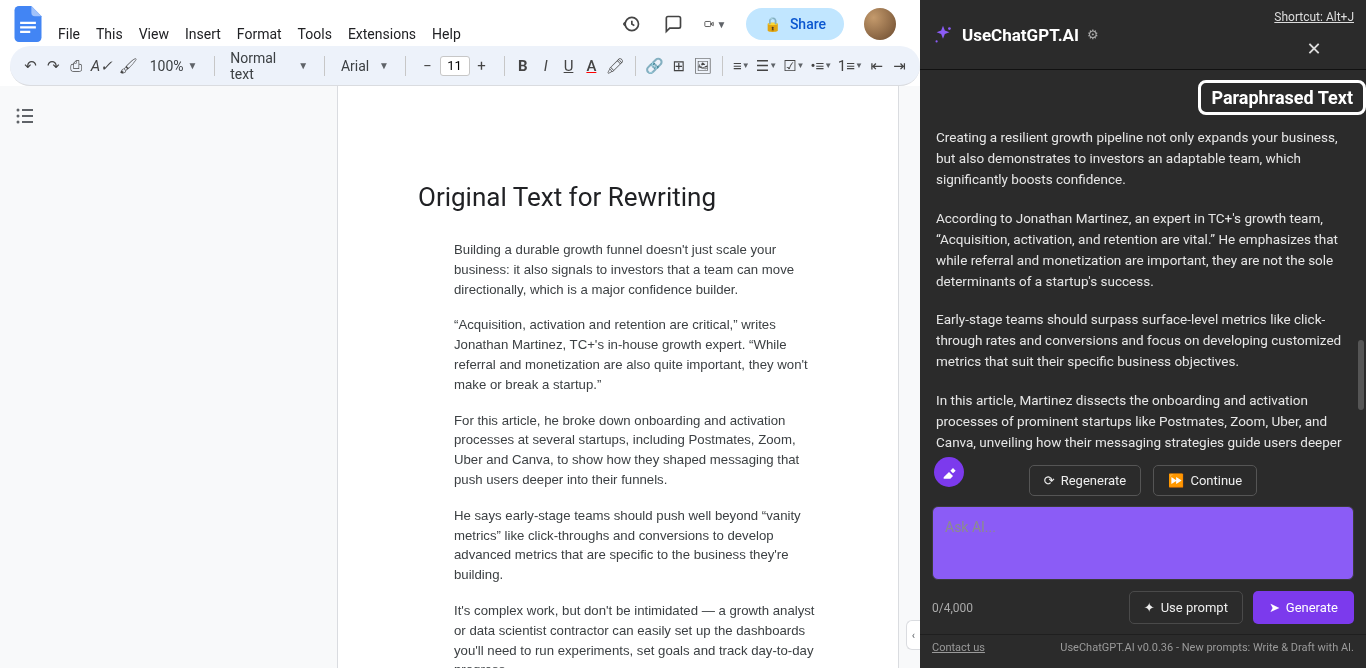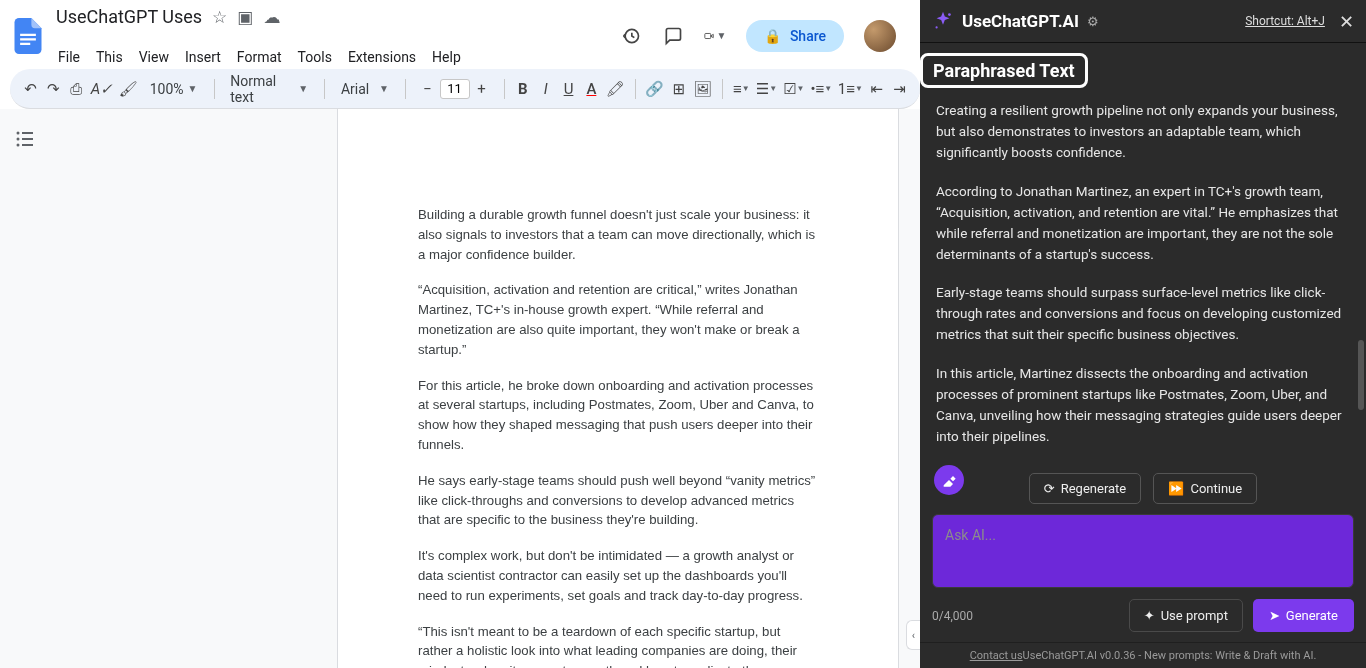--- a/index.html
+++ b/index.html
@@ -31,46 +31,46 @@
   .tb-size-box { border:1px solid #c7c7c7; width:30px; height:20px; font-size:13px; text-align:center; background:#fff; border-radius:3px; line-height:18px;}
   .tb-underlineA { text-decoration: underline; text-decoration-color: red; font-weight:500;}
   .caret { font-size:10px; color:#5f6368; }
   
   .gd-body { flex:1; display:flex; background:#f8f9fa; overflow:hidden; }
   .gd-outline { width:58px; display:flex; align-items:flex-start; justify-content:center; padding-top:18px;}
   .gd-outline-icon { width:32px; height:32px; color:#5f6368; cursor:pointer;}
   .gd-page-wrap { flex:1; position:relative; overflow:hidden; }
   .gd-page { position:absolute; top:0; left:280px; transform:translateX(-0px); width:560px; min-height:792px; background:#fff; box-shadow:0 0 0 1px #dadce0; padding:96px 80px 60px 80px;}
   .gd-page h1 { font-size:26px; font-weight:400; color:#202124; margin-bottom:28px;}
-  .gd-page p { font-size:13.2px; line-height:1.5; color:#3c4043; margin-bottom:16px; font-family: Arial, sans-serif;}
+  .gd-page p { font-size:13.2px; line-height:1.5; color:#3c4043; margin-bottom:16px; font-family: Arial, sans-serif; margin-left: 36px;}
   
   .panel { width:446px; background:#2b2b2b; color:#e7e7e7; display:flex; flex-direction:column; position:relative; font-size:14px;}
   .p-header { display:flex; align-items:center; gap:8px; padding:10px 12px; border-bottom:1px solid #111;}
   .p-logo { width:22px; height:22px; }
   .p-title { font-size:17px; font-weight:700; color:#fff;}
   .p-gear { font-size:13px; color:#aaa; cursor:pointer;}
-  .p-header-right { margin-left:auto; display:flex; align-items:center; gap:14px;}
+  .p-header-right { margin-left:auto; display:flex; align-items:center; gap:14px;flex-direction:column;}
   .p-shortcut { font-size:12px; color:#ddd; text-decoration:underline;}
   .p-close { font-size:18px; color:#ddd; cursor:pointer;}
-  .p-badge-row { display:flex; justify-content:flex-start; margin:10px 0 6px;}
+  .p-badge-row { display:flex; justify-content:flex-end; margin:10px 0 6px;}
   .p-badge { border:3px solid #fff; border-radius:8px; padding:4px 10px; font-size:18px; font-weight:700; color:#fff;}
   .p-content { flex:1; overflow-y:auto; padding:6px 16px 12px 16px; }
   .p-content p { font-size:13.5px; line-height:1.55; color:#e6e6e6; margin-bottom:18px;}
   .p-actions-top { padding:10px 0; display:flex; justify-content:center; gap:12px;}
   .p-btn-outline { border:1px solid #555; background:transparent; color:#eee; padding:7px 14px; border-radius:5px; font-size:13px; display:flex; align-items:center; gap:6px; cursor:pointer;}
   .p-inputwrap { padding:0 12px;}
   .p-fab { width:30px; height:30px; border-radius:50%; background:#7c3aed; display:flex; align-items:center; justify-content:center; margin:2px 0 8px 2px; cursor:pointer; }
-  .p-input { width:100%; background:#6d28d9; border:1px solid #3a3a3a; border-radius:6px; color:#eee; padding:12px 12px 28px 12px; font-size:14px; resize:none; }
+  .p-input { width:100%; background:#8b5cf6; border:1px solid #3a3a3a; border-radius:6px; color:#eee; padding:12px 12px 28px 12px; font-size:14px; resize:none; }
   .p-input::placeholder { color:#8c8c8c; }
   .p-below { display:flex; align-items:center; padding:8px 12px 10px;}
   .p-counter { font-size:12px; color:#aaa; }
   .p-below-right { margin-left:auto; display:flex; gap:10px;}
   .p-btn-dark { border:1px solid #4a4a4a; background:#2b2b2b; color:#eee; padding:8px 14px; border-radius:5px; font-size:13px; display:flex; align-items:center; gap:6px; cursor:pointer;}
   .p-btn-primary { border:none; background:#7c3aed; color:#fff; padding:8px 16px; border-radius:5px; font-size:13px; display:flex; align-items:center; gap:6px; cursor:pointer;}
-  .p-footer { display:flex; align-items:center; justify-content:center; padding:6px 12px 6px; font-size:11px; color:#9a9a9a; border-top:1px solid #1f1f1f;}
+  .p-footer { display:flex; align-items:center; justify-content:space-between; padding:6px 12px 14px; font-size:11px; color:#9a9a9a; border-top:1px solid #1f1f1f;}
   .p-footer .link { text-decoration:underline; cursor:pointer; }
   .p-scroll { position:absolute; right:2px; top:60px; width:6px; height:420px; background:transparent;}
   .p-scroll-thumb { position:absolute; right:0; top:280px; width:6px; height:70px; background:#555; border-radius:3px;}
   .collapse-tab { position:absolute; left:-14px; top:620px; width:14px; height:30px; background:#fff; border:1px solid #dadce0; border-right:none; border-radius:6px 0 0 6px; display:flex; align-items:center; justify-content:center; font-size:11px; color:#5f6368; cursor:pointer;}
 </style>
 </head>
 <body>
 
 <div class="gdocs">
 
@@ -78,28 +78,20 @@
     <div class="gd-logo">
       <svg viewBox="0 0 24 32">
           <path fill="#4285F4" d="M4 0h11l9 9v19a4 4 0 0 1-4 4H4a4 4 0 0 1-4-4V4a4 4 0 0 1 4-4z"></path>
           <path fill="#A1C2FA" d="M15 0l9 9h-6a3 3 0 0 1-3-3V0z"></path>
           <rect x="5" y="14" width="14" height="2" fill="#fff"></rect>
           <rect x="5" y="18" width="14" height="2" fill="#fff"></rect>
           <rect x="5" y="22" width="9" height="2" fill="#fff"></rect>
         </svg>
     </div>
     <div class="gd-titlewrap">
-      <div class="gd-titlerow">
-        <span class="gd-title">UseChatGPT Uses</span>
-        <div class="gd-tb-icons">
-          <span>☆</span>
-          <span>▣</span>
-          <span>☁</span>
-        </div>
-      </div>
       <div class="gd-menus">
         <span>File</span>
         <span>This</span>
         <span>View</span>
         <span>Insert</span>
         <span>Format</span>
         <span>Tools</span>
         <span>Extensions</span>
         <span>Help</span>
       </div>
@@ -189,20 +181,21 @@
             <rect x="9" y="5" width="11" height="2"></rect>
             <circle cx="5" cy="12" r="1.5"></circle>
             <rect x="9" y="11" width="11" height="2"></rect>
             <circle cx="5" cy="18" r="1.5"></circle>
             <rect x="9" y="17" width="11" height="2"></rect>
           </svg>
       </div>
     </div>
     <div class="gd-page-wrap">
       <div class="gd-page">
+        <h1>Original Text for Rewriting</h1>
         <p>Building a durable growth funnel doesn't just scale your business: it also signals to investors that a team can move directionally, which is a major confidence builder.</p>
         <p>“Acquisition, activation and retention are critical,” writes Jonathan Martinez, TC+'s in-house growth expert. “While referral and monetization are also quite important, they won't make or break a startup.”</p>
         <p>For this article, he broke down onboarding and activation processes at several startups, including Postmates, Zoom, Uber and Canva, to show how they shaped messaging that push users deeper into their funnels.</p>
         <p>He says early-stage teams should push well beyond “vanity metrics” like click-throughs and conversions to develop advanced metrics that are specific to the business they're building.</p>
         <p>It's complex work, but don't be intimidated — a growth analyst or data scientist contractor can easily set up the dashboards you'll need to run experiments, set goals and track day-to-day progress.</p>
         <p>“This isn't meant to be a teardown of each specific startup, but rather a holistic look into what leading companies are doing, their mindsets when it comes to growth and how to replicate these actions in your own startup,” says Martinez.</p>
       </div>
     </div>
   </div>
 </div>

